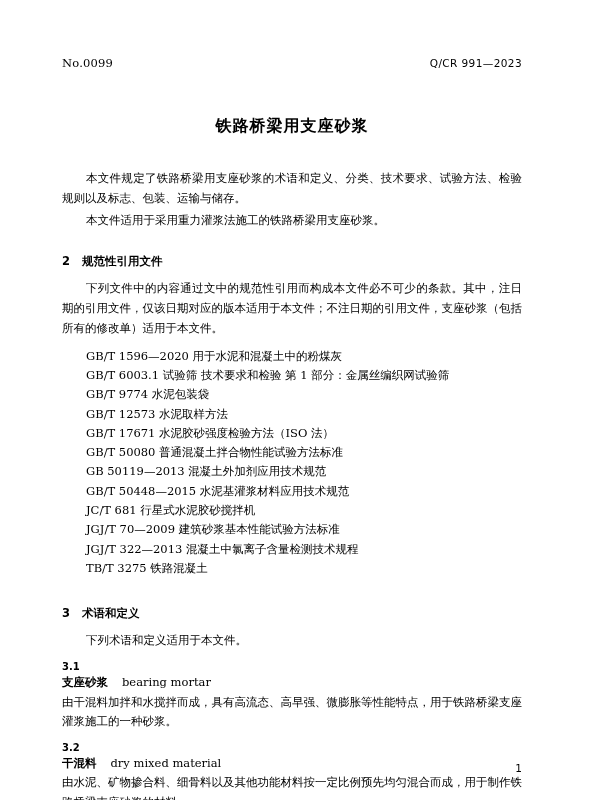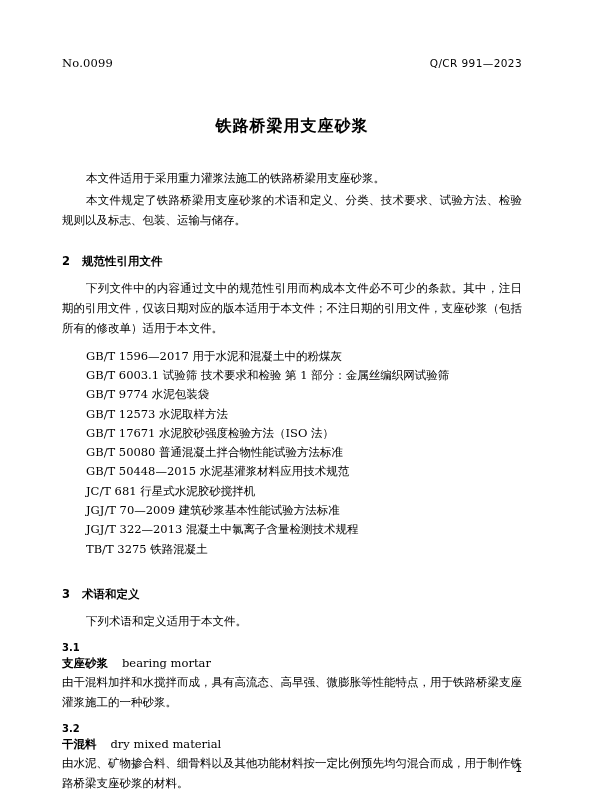--- a/index.html
+++ b/index.html
@@ -108,37 +108,38 @@
 
 <div class="page">
 
   <div class="header">
     <div class="header-left">No.0099</div>
     <div class="header-right">Q/CR 991—2023</div>
   </div>
 
   <h1 class="doc-title">铁路桥梁用支座砂浆</h1>
 
+  <p class="para indent">本文件规定了铁路桥梁用支座砂浆的术语和定义、分类、技术要求、试验方法、检验规则以及标志、包装、运输与储存。</p>
   <p class="para indent">本文件适用于采用重力灌浆法施工的铁路桥梁用支座砂浆。</p>
-  <p class="para indent">本文件规定了铁路桥梁用支座砂浆的术语和定义、分类、技术要求、试验方法、检验规则以及标志、包装、运输与储存。</p>
 
   <div class="gap-sm"></div>
 
   <div class="sec-head">
     <span class="num">2</span><span>规范性引用文件</span>
   </div>
   <p class="para indent">下列文件中的内容通过文中的规范性引用而构成本文件必不可少的条款。其中，注日期的引用文件，仅该日期对应的版本适用于本文件；不注日期的引用文件，支座砂浆（包括所有的修改单）适用于本文件。</p>
 
   <ul class="ref-list">
-    <li>GB/T 1596—2017  用于水泥和混凝土中的粉煤灰</li>
+    <li>GB/T 1596—2020  用于水泥和混凝土中的粉煤灰</li>
     <li>GB/T 6003.1  试验筛  技术要求和检验  第 1 部分：金属丝编织网试验筛</li>
     <li>GB/T 9774  水泥包装袋</li>
     <li>GB/T 12573  水泥取样方法</li>
     <li>GB/T 17671  水泥胶砂强度检验方法（ISO 法）</li>
     <li>GB/T 50080  普通混凝土拌合物性能试验方法标准</li>
+    <li>GB 50119—2013  混凝土外加剂应用技术规范</li>
     <li>GB/T 50448—2015  水泥基灌浆材料应用技术规范</li>
     <li>JC/T 681  行星式水泥胶砂搅拌机</li>
     <li>JGJ/T 70—2009  建筑砂浆基本性能试验方法标准</li>
     <li>JGJ/T 322—2013  混凝土中氯离子含量检测技术规程</li>
     <li>TB/T 3275  铁路混凝土</li>
   </ul>
 
   <div class="gap-md"></div>
 
   <div class="sec-head">

